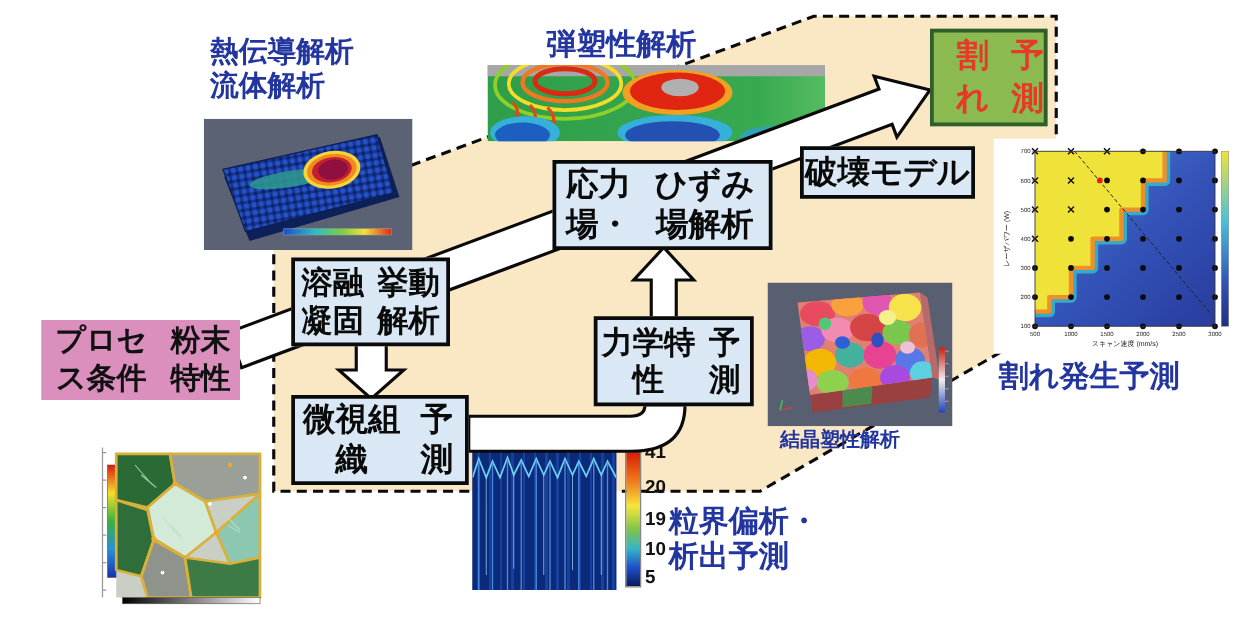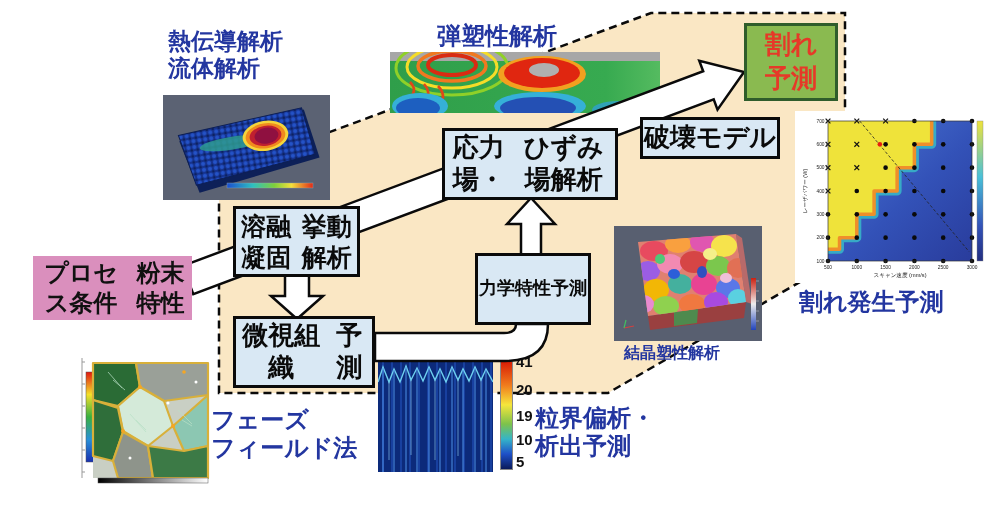--- a/index.html
+++ b/index.html
@@ -8,21 +8,21 @@
   .stage{position:relative;width:998px;height:506px;background:#fff;overflow:hidden}
   .abs{position:absolute}
   svg{display:block}
   .bg-layer{z-index:0}
   .img{z-index:1}
   .arrow-layer{z-index:3;pointer-events:none}
   .sbox{position:absolute;background:#d9e8f4;border:3px solid #0a0a0a;display:flex;flex-direction:row;
         align-items:center;justify-content:center;font-weight:bold;color:#0a0a0a;text-align:center;z-index:4;line-height:1.22}
   .pinkbox{position:absolute;background:#da8fbd;display:flex;flex-direction:row;align-items:center;justify-content:center;
         font-weight:bold;color:#111;text-align:center;z-index:4;line-height:1.25;font-size:24px}
-  .greenbox{position:absolute;background:#8aba50;border:3px solid #2f5d2b;display:flex;flex-direction:column;align-items:center;
+  .greenbox{position:absolute;background:#8aba50;border:3px solid #2f5d2b;display:flex;flex-direction:row;align-items:center;
         justify-content:center;font-weight:bold;color:#e63928;text-align:right;z-index:4;line-height:1.3;font-size:26px}
   .blue-label{position:absolute;color:#2336a0;font-weight:bold;line-height:1.18;white-space:nowrap;z-index:5}
   .dendrite{background:#0c2a7a;background-image:repeating-linear-gradient(90deg,#0c2a7a 0 4px,#18409f 4px 6px,#0c2a7a 6px 9px)}
   .scalebox{position:absolute;right:0;bottom:0;width:62px;height:38px;background:rgba(203,212,236,.78);z-index:2}
   .scaleline{height:2px;background:#111;margin:6px 5px 0;position:relative}
   .scaleline::before,.scaleline::after{content:"";position:absolute;top:-4px;width:2px;height:10px;background:#111}
   .scaleline::before{left:0}.scaleline::after{right:0}
   .scaletext{text-align:center;font-weight:bold;font-size:16px;color:#111;margin-top:1px}
   .cbtick{position:absolute;left:516px;font-weight:bold;font-size:15px;color:#111;z-index:2}
 </style>
@@ -348,21 +348,21 @@
   <div class="sbox" style="left:233px;top:206px;width:127px;height:71px;font-size:25px">
     <div>溶融凝固</div>
     <div>挙動解析</div>
   </div>
 
   <div class="sbox" style="left:233px;top:316px;width:142px;height:72px;font-size:26px">
     <div>微視組織</div>
     <div>予測</div>
   </div>
 
-  <div class="sbox" style="left:475px;top:253px;width:116px;height:72px;font-size:18px">
+  <div class="sbox" style="left:475px;top:253px;width:128px;height:72px;font-size:25px">
     <div>力学特性</div>
     <div>予測</div>
   </div>
 
   <div class="sbox" style="left:442px;top:128px;width:176px;height:72px;font-size:26px">
     <div>応力場・</div>
     <div>ひずみ場解析</div>
   </div>
 
   <div class="sbox" style="left:640px;top:117px;width:140px;height:42px;font-size:26px">
@@ -372,24 +372,20 @@
   <div class="greenbox" style="left:744px;top:23px;width:94px;height:78px">
     <div>割れ</div>
     <div>予測</div>
   </div>
 
   <div class="blue-label" style="left:168px;top:28px;font-size:23px">
     <div>熱伝導解析</div>
     <div>流体解析</div>
   </div>
   <div class="blue-label" style="left:437px;top:22px;font-size:24px">弾塑性解析</div>
-  <div class="blue-label" style="left:211px;top:406px;font-size:24px">
-    <div>フェーズ</div>
-    <div>フィールド法</div>
-  </div>
   <div class="blue-label" style="left:535px;top:404px;font-size:24px">
     <div>粒界偏析・</div>
     <div>析出予測</div>
   </div>
   <div class="blue-label" style="left:624px;top:344px;font-size:16px">結晶塑性解析</div>
   <div class="blue-label" style="left:799px;top:288px;font-size:24px">割れ発生予測</div>
 
 </div>
 
 </body></html>

